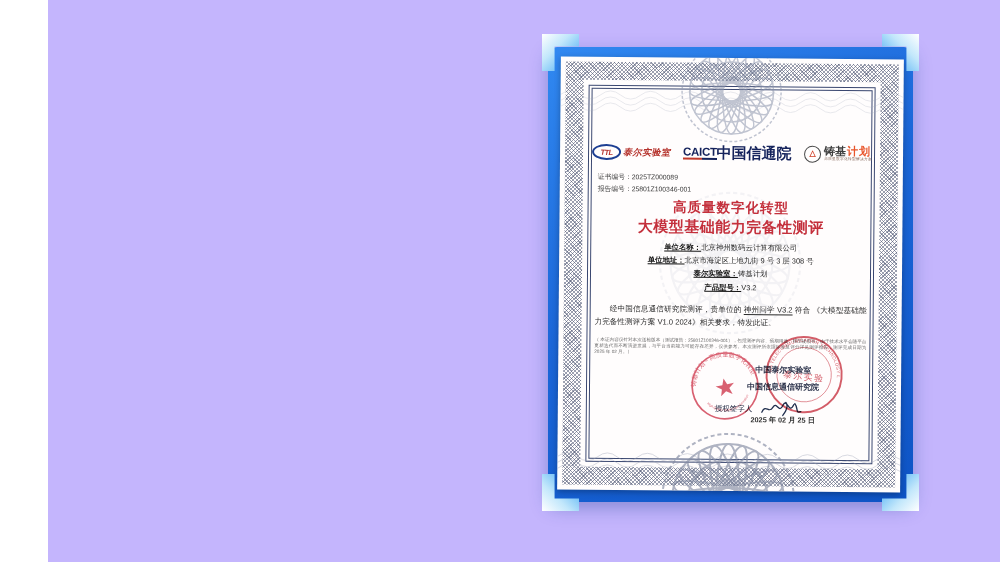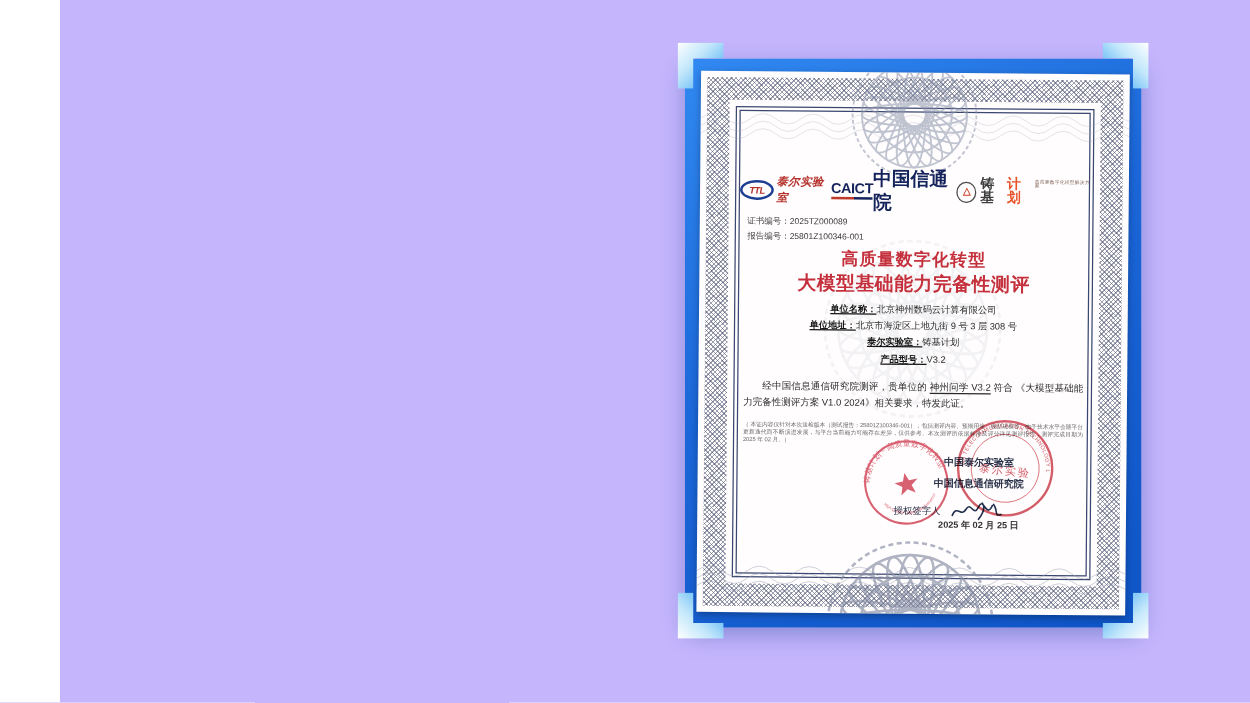--- a/index.html
+++ b/index.html
@@ -38,21 +38,21 @@
   .ttl-ell{width:25px;height:12px;border:2px solid #1d3f93;border-radius:50%;display:flex;align-items:center;justify-content:center;}
   .ttl-abbr{font-size:7.5px;font-weight:bold;font-style:italic;color:#b5322c;letter-spacing:-.5px;}
   .ttl-cn{font-family:Liberation Sans, sans-serif;font-style:italic;font-weight:bold;font-size:9px;color:#b5322c;letter-spacing:.5px;}
   .caict{display:flex;align-items:center;gap:0;}
   .caict-abbr{font-size:11.5px;font-weight:900;color:#15235c;letter-spacing:-.3px;border-bottom:2px solid;
               border-image:linear-gradient(90deg,#c0392b 55%,#15235c 55%) 1;}
   .caict-cn{font-size:15px;font-weight:900;color:#15235c;}
   .zhuji{display:flex;align-items:center;gap:3px;}
   .zj-circ{width:15px;height:15px;border:1.4px solid #4a4a4a;border-radius:50%;display:flex;align-items:center;justify-content:center;}
   .zj-glyph{color:#d04028;font-size:8px;font-weight:bold;line-height:1;}
-  .zj-txt{display:flex;flex-direction:row;line-height:1;}
+  .zj-txt{display:flex;flex-direction:column;line-height:1;}
   .zj-row{display:flex;gap:1px;}
   .zj-dark{font-size:11px;font-weight:900;color:#3d3d3d;}
   .zj-red{font-size:11px;font-weight:900;color:#e8542a;letter-spacing:1px;}
   .zj-sub{font-size:3.8px;color:#8a6f63;margin-top:1.5px;letter-spacing:.2px;}
 
   
   .numline{position:absolute;left:38px;font-size:6.8px;color:#3a3a3a;}
   .n1{top:115px;} .n2{top:127px;}
   .numline .lab{color:#444;}
 

